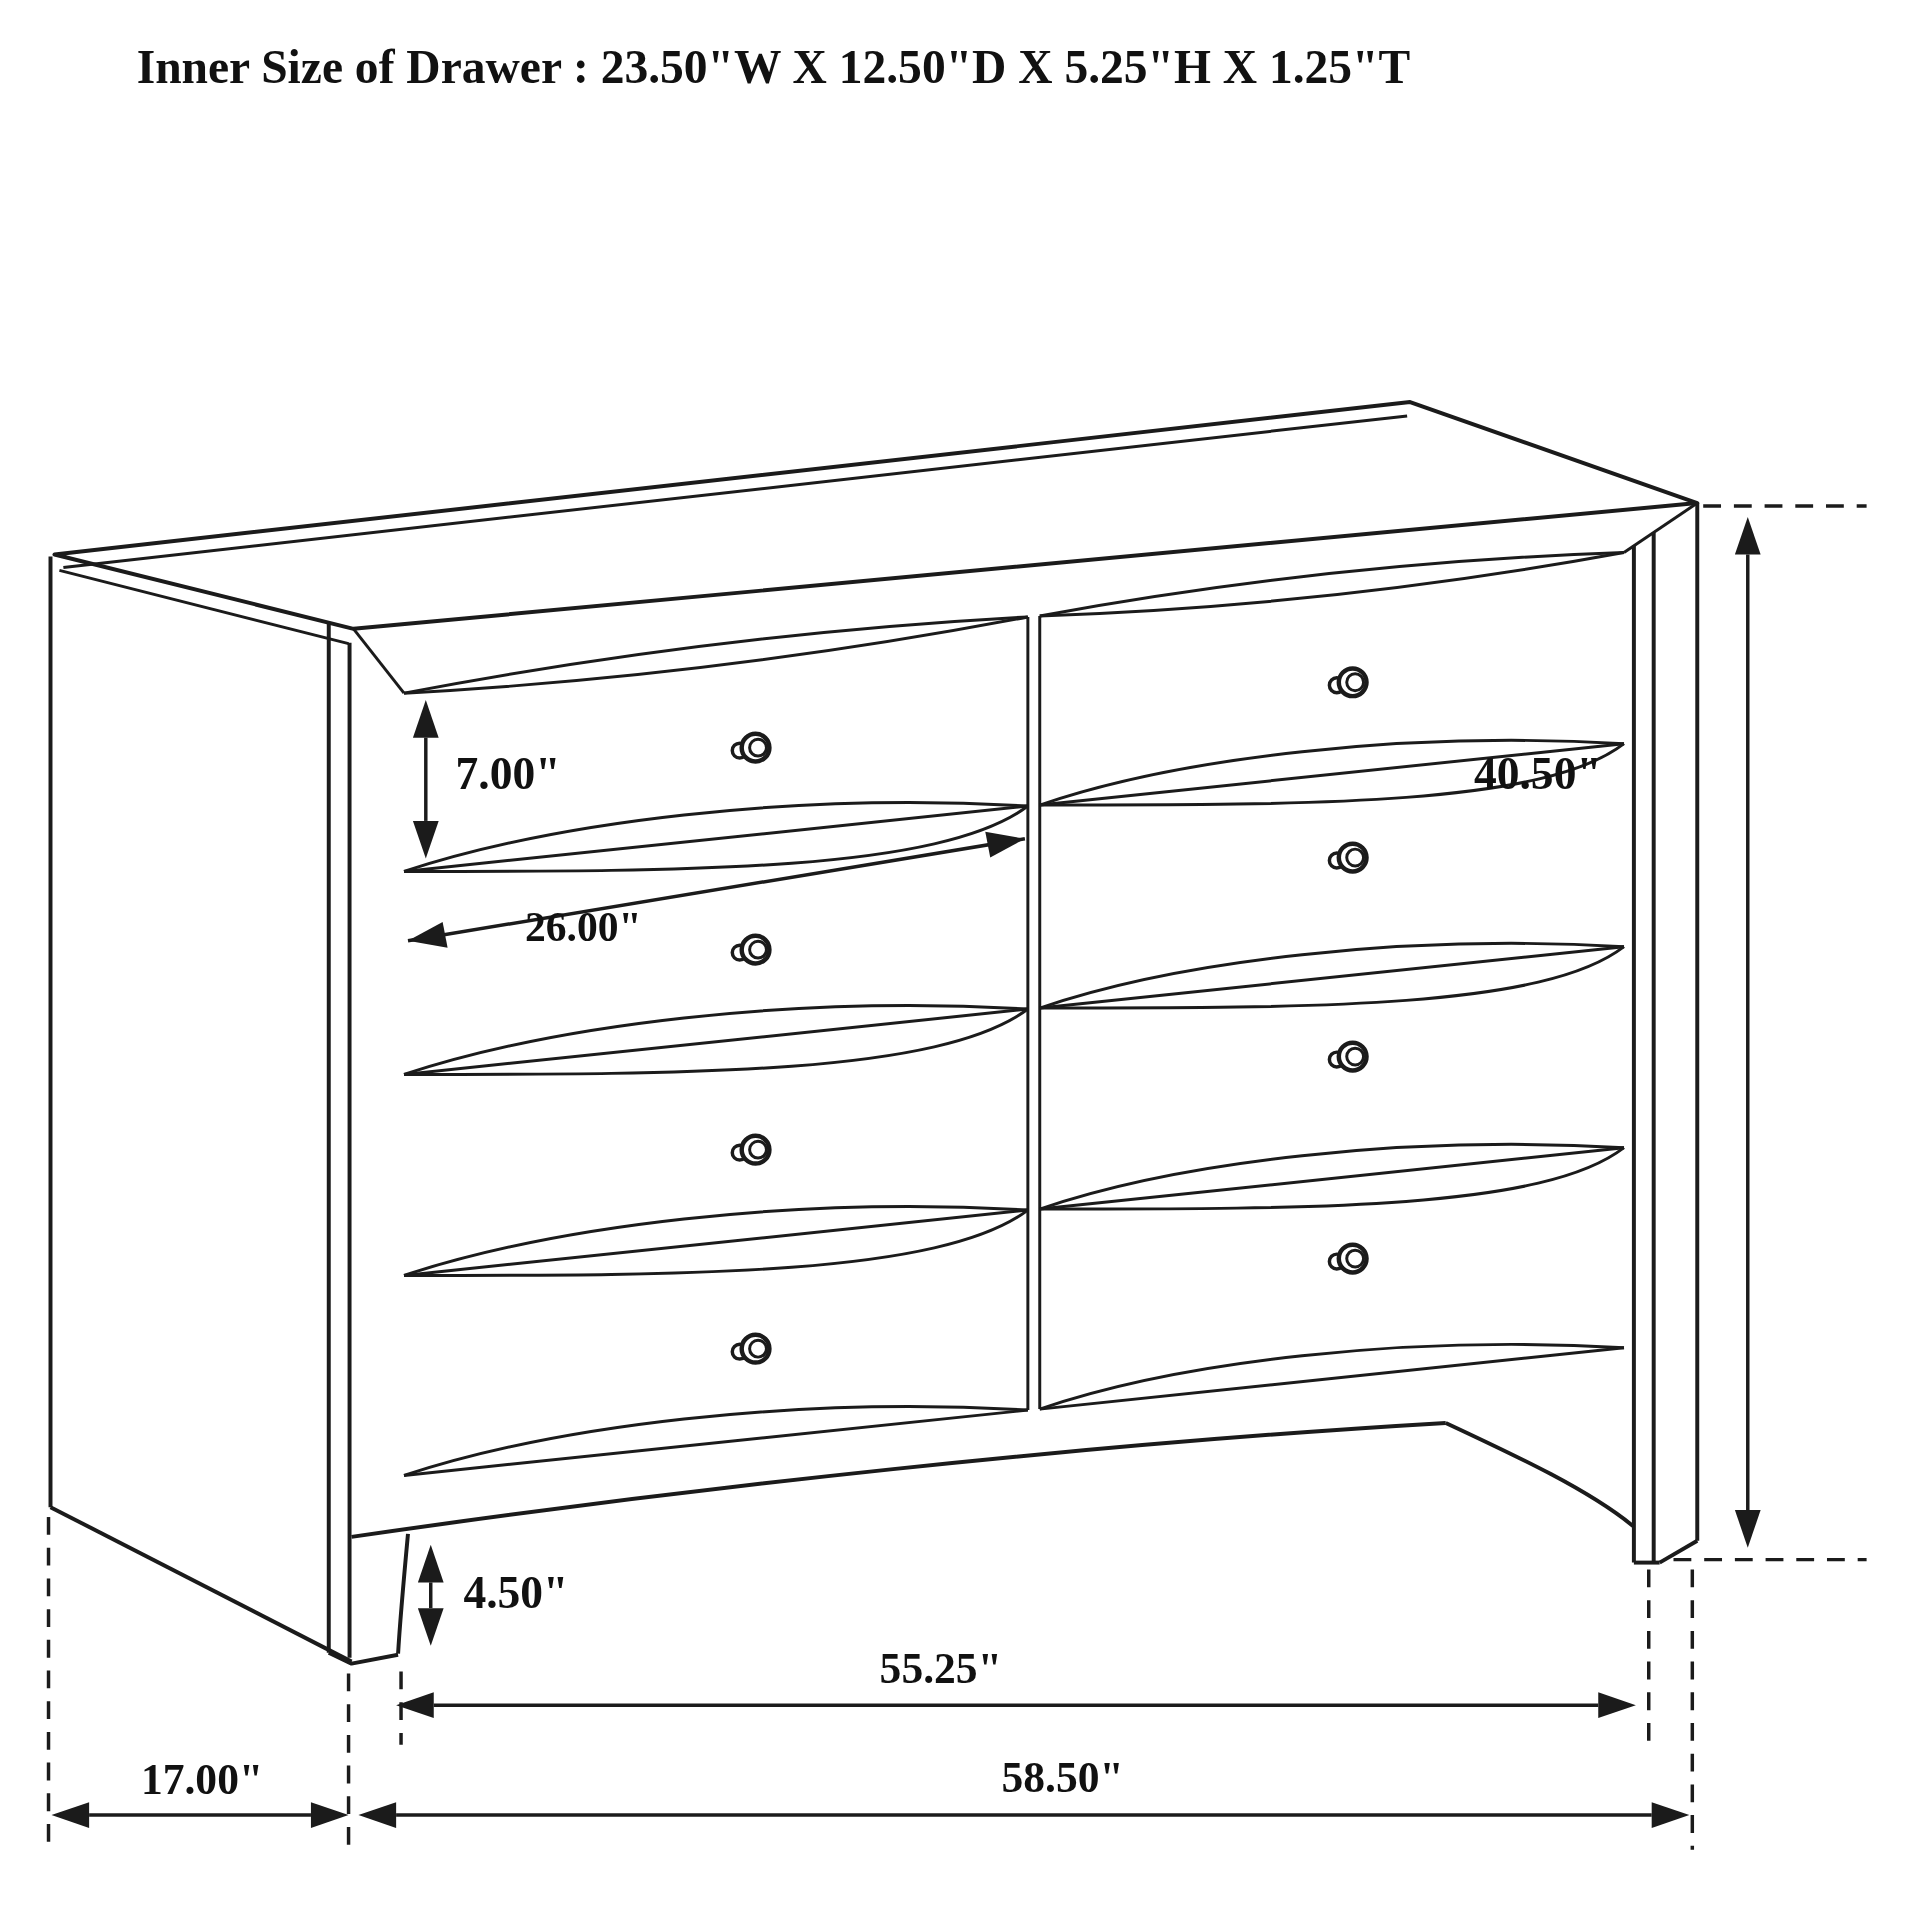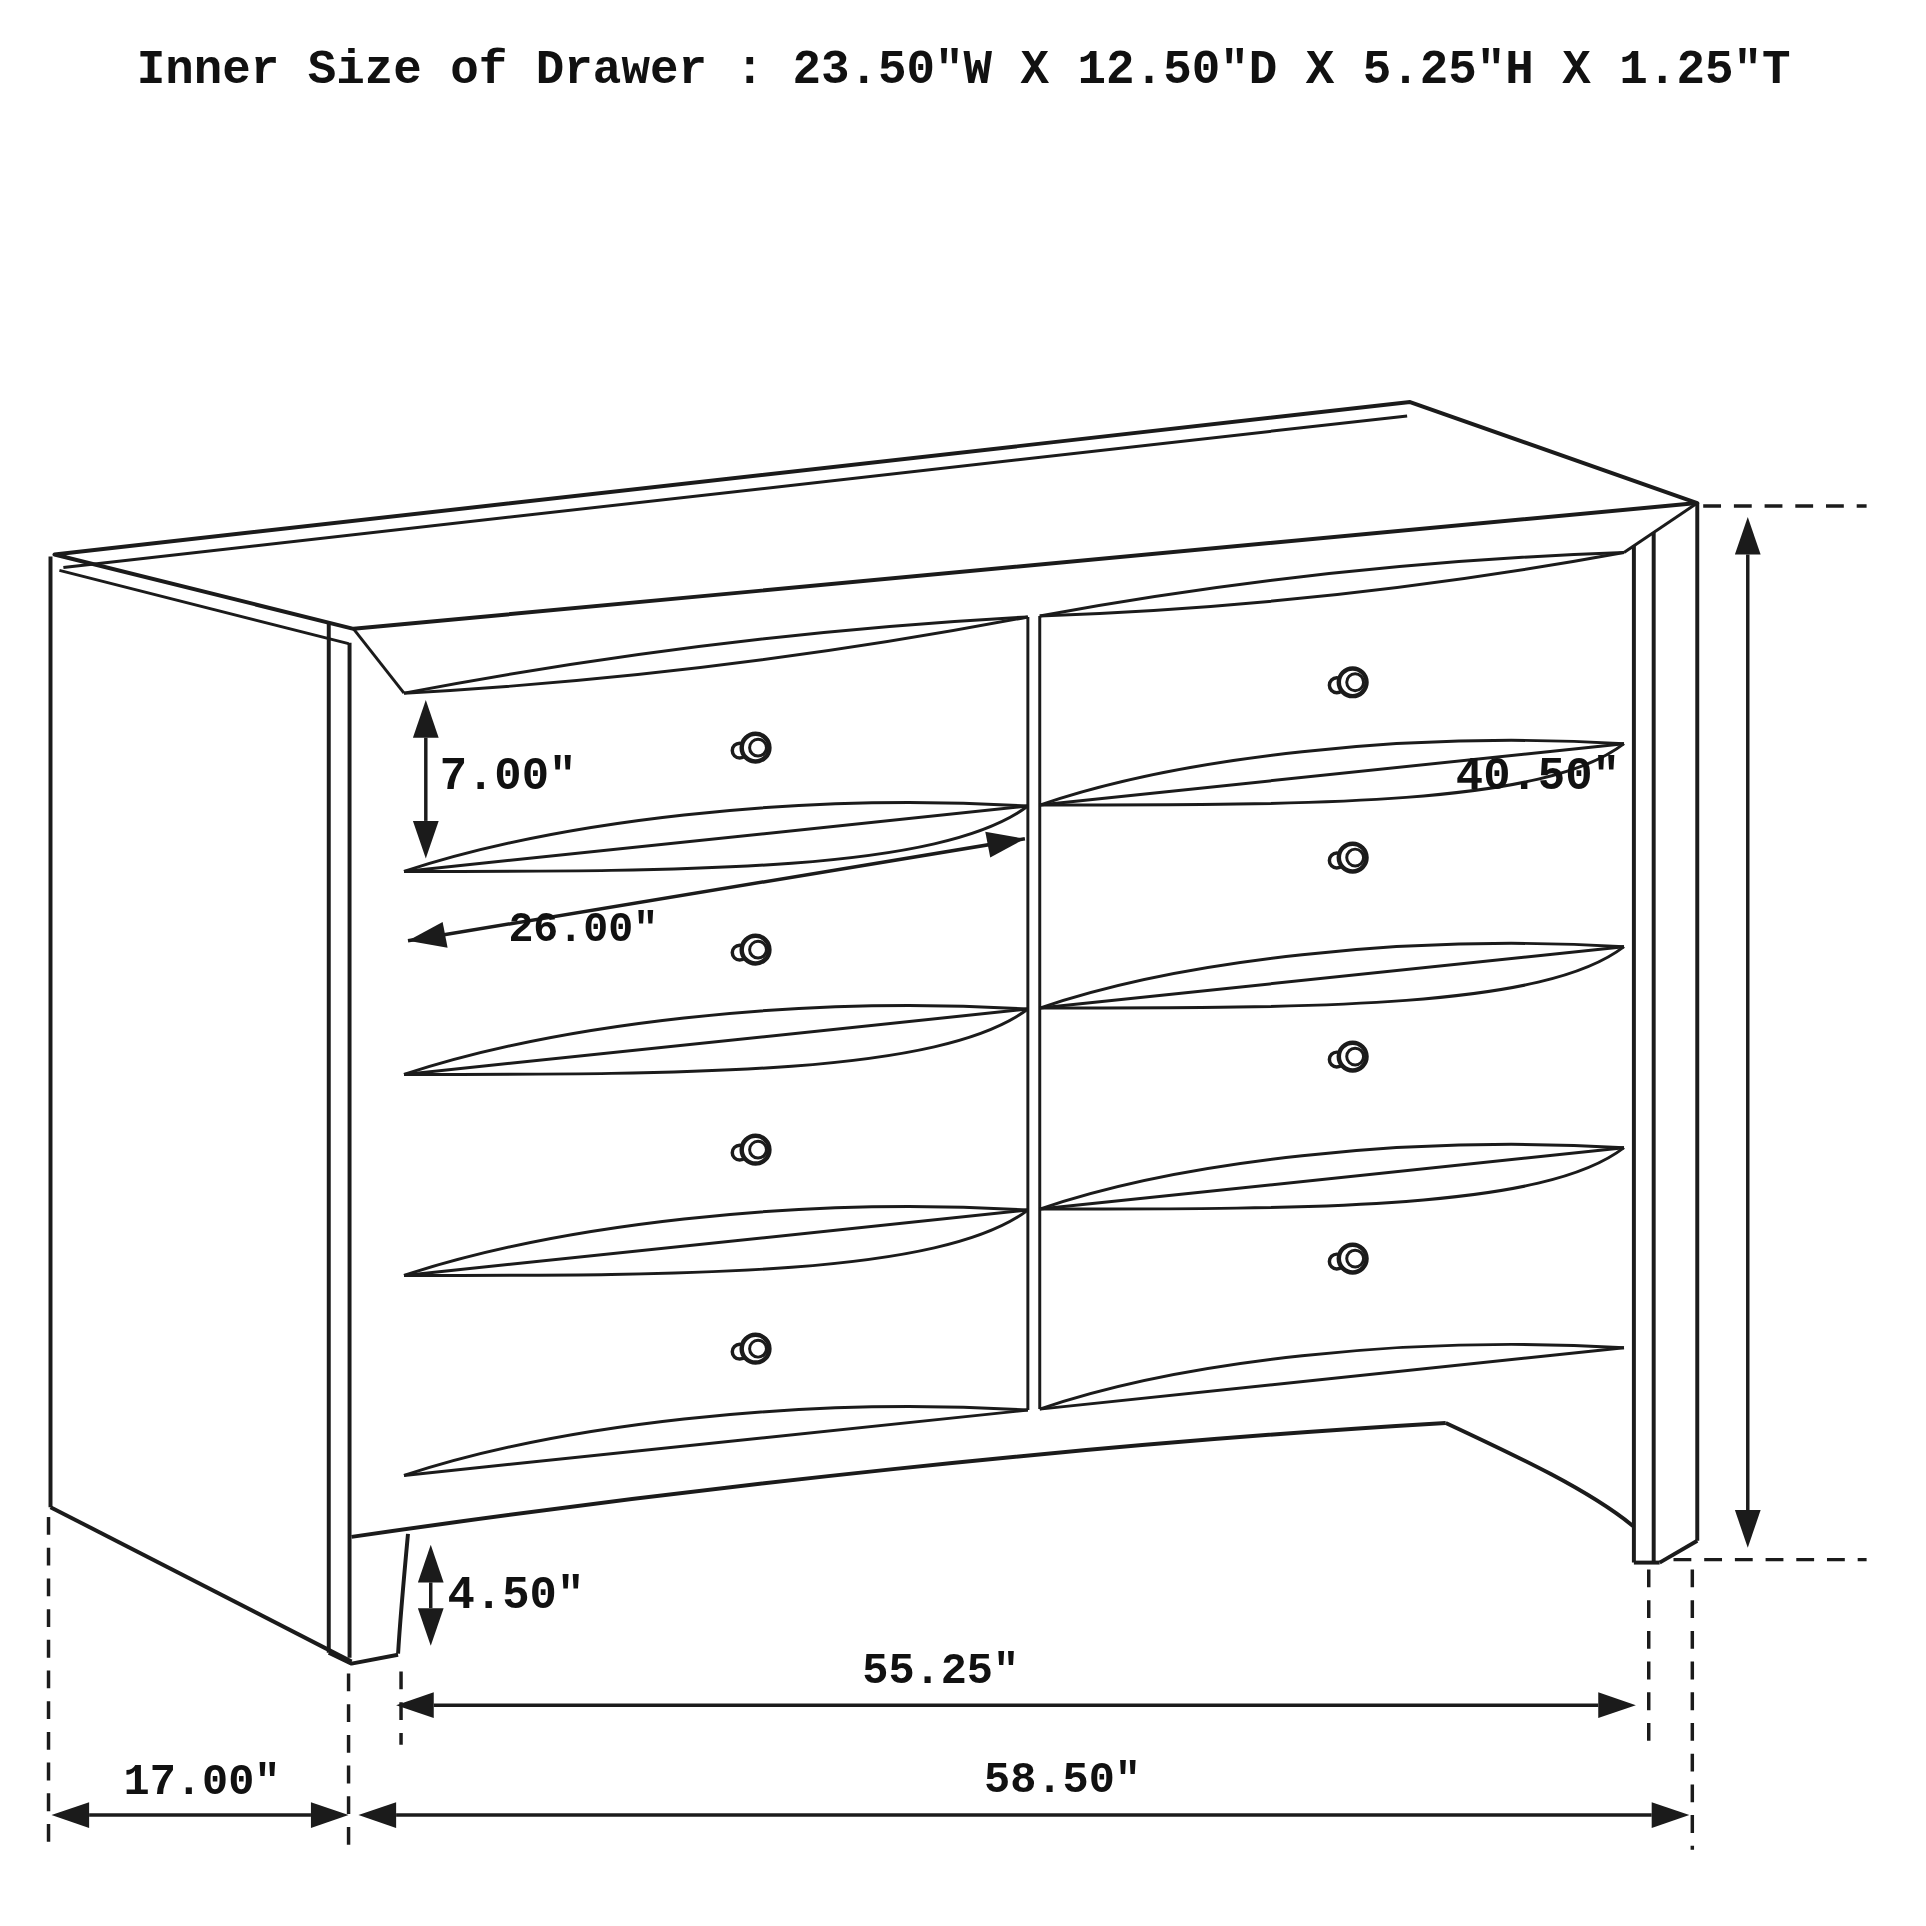--- a/index.html
+++ b/index.html
@@ -1,18 +1,18 @@
 <!DOCTYPE html>
 <html><head>
 <meta charset="utf-8">
 <style>
   html,body{margin:0;padding:0;background:#ffffff;}
   .page{
     width:1927px;height:1927px;position:relative;background:#ffffff;
-    font-family:Liberation Mono, monospace;overflow:hidden;
+    font-family:Liberation Serif, serif;overflow:hidden;
   }
   svg{position:absolute;left:0;top:0;}
   .ln{stroke:#1b1b1b;fill:none;stroke-width:4;stroke-linejoin:round;}
   .ln2{stroke:#1b1b1b;fill:none;stroke-width:3;stroke-linejoin:round;}
   .lens{stroke:#1b1b1b;fill:none;stroke-width:3;stroke-linejoin:round;}
   .dim{stroke:#1b1b1b;fill:none;stroke-width:3.5;}
   .dash{stroke:#1b1b1b;fill:none;stroke-width:3.5;stroke-dasharray:18 13;}
   .head{fill:#1b1b1b;stroke:none;}
   .k-neck{fill:#ffffff;stroke:#1b1b1b;stroke-width:3.5;}
   .k-ring{fill:#ffffff;stroke:#1b1b1b;stroke-width:4.5;}

